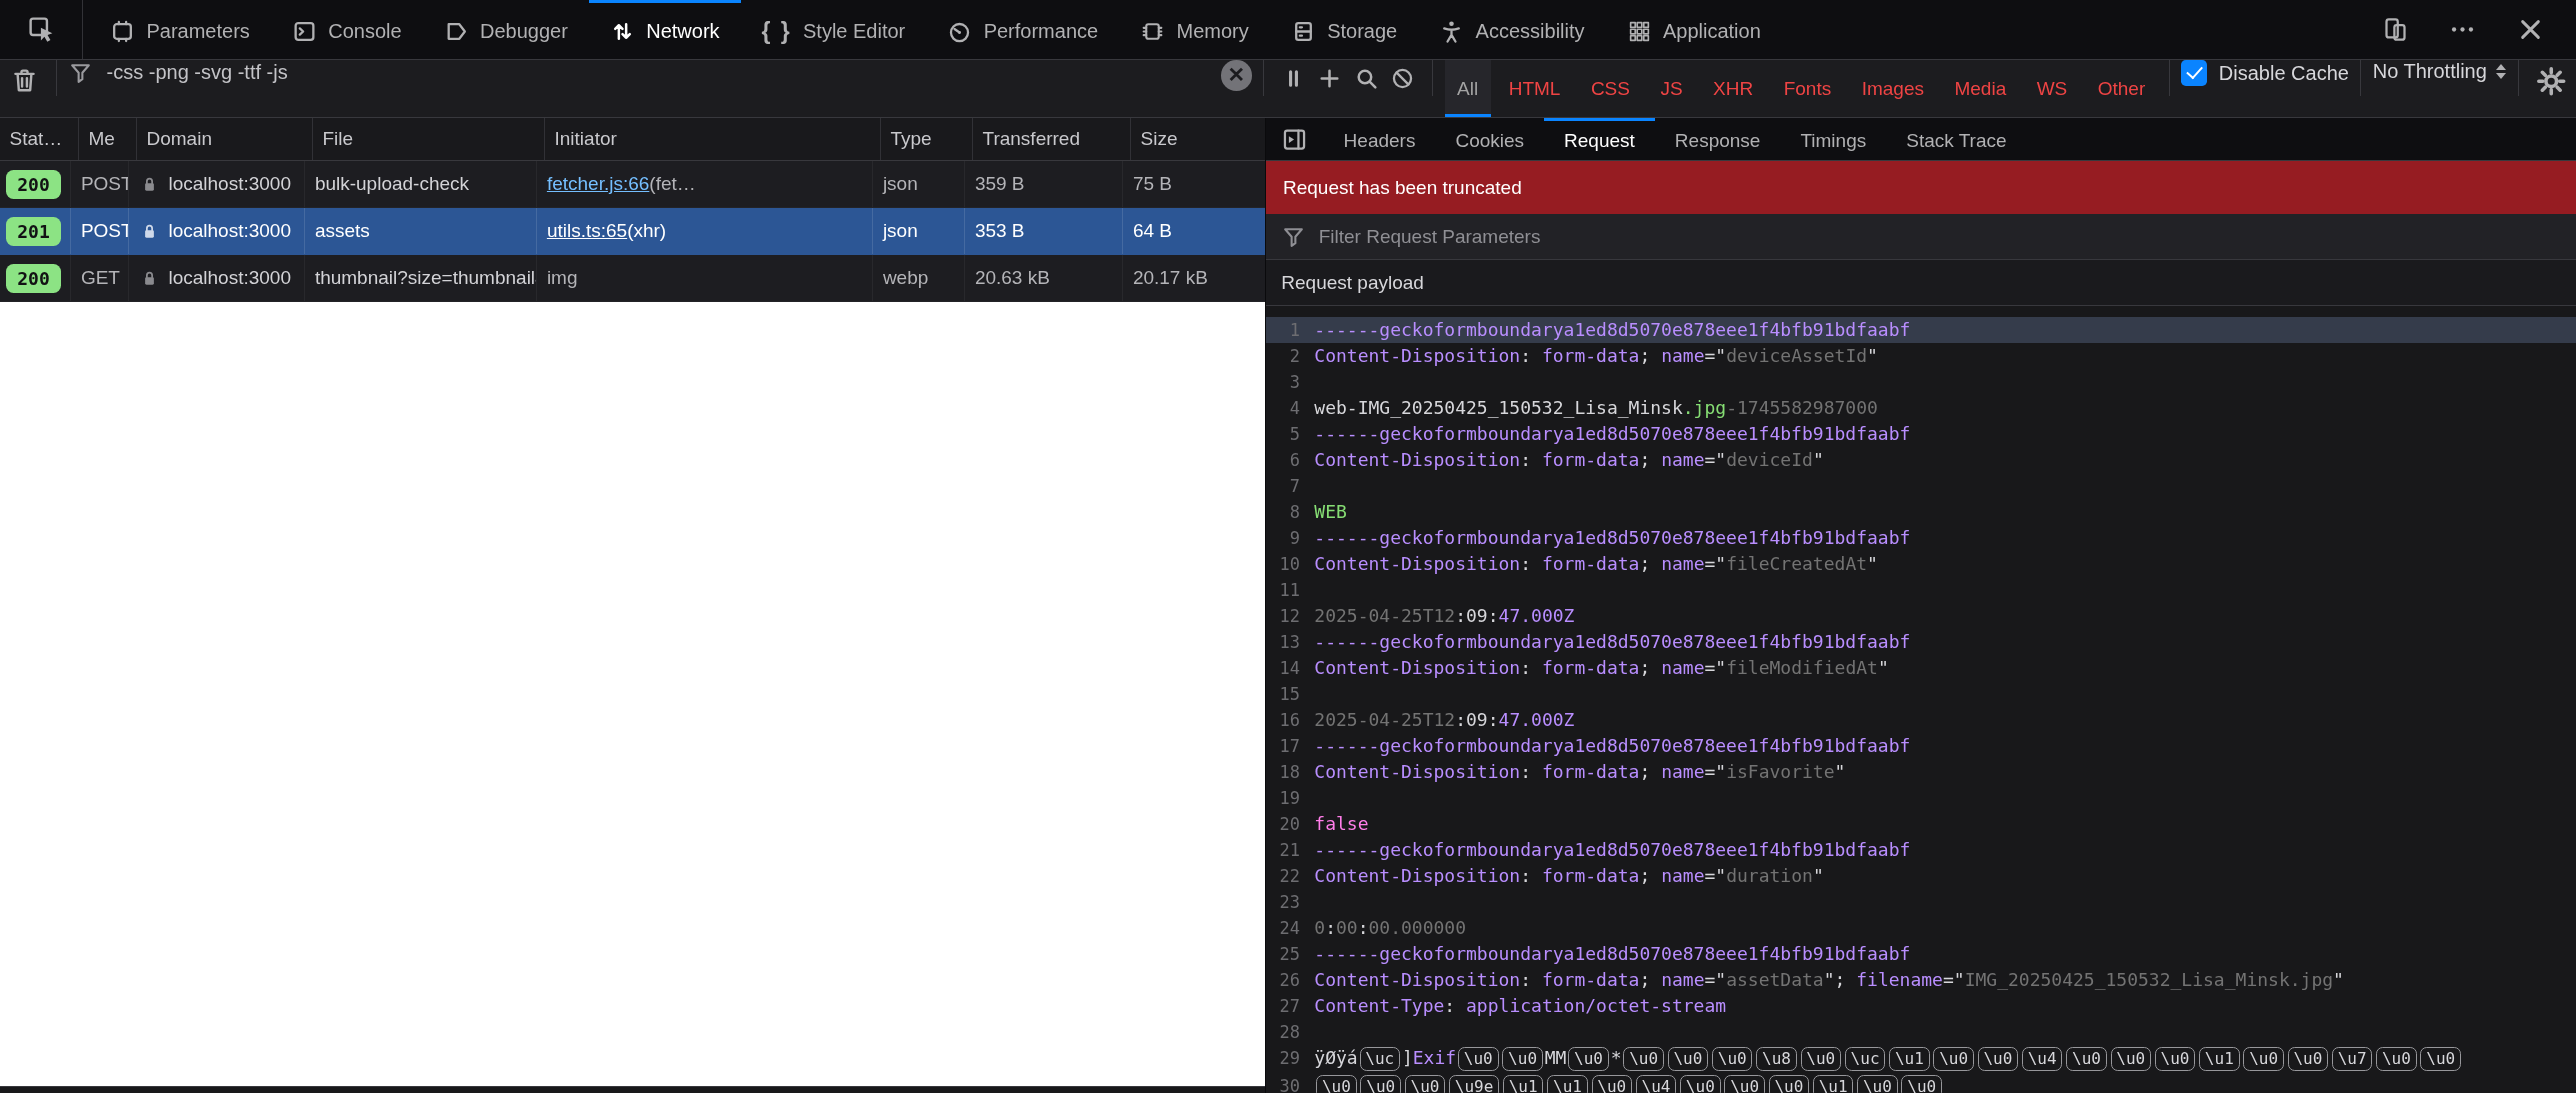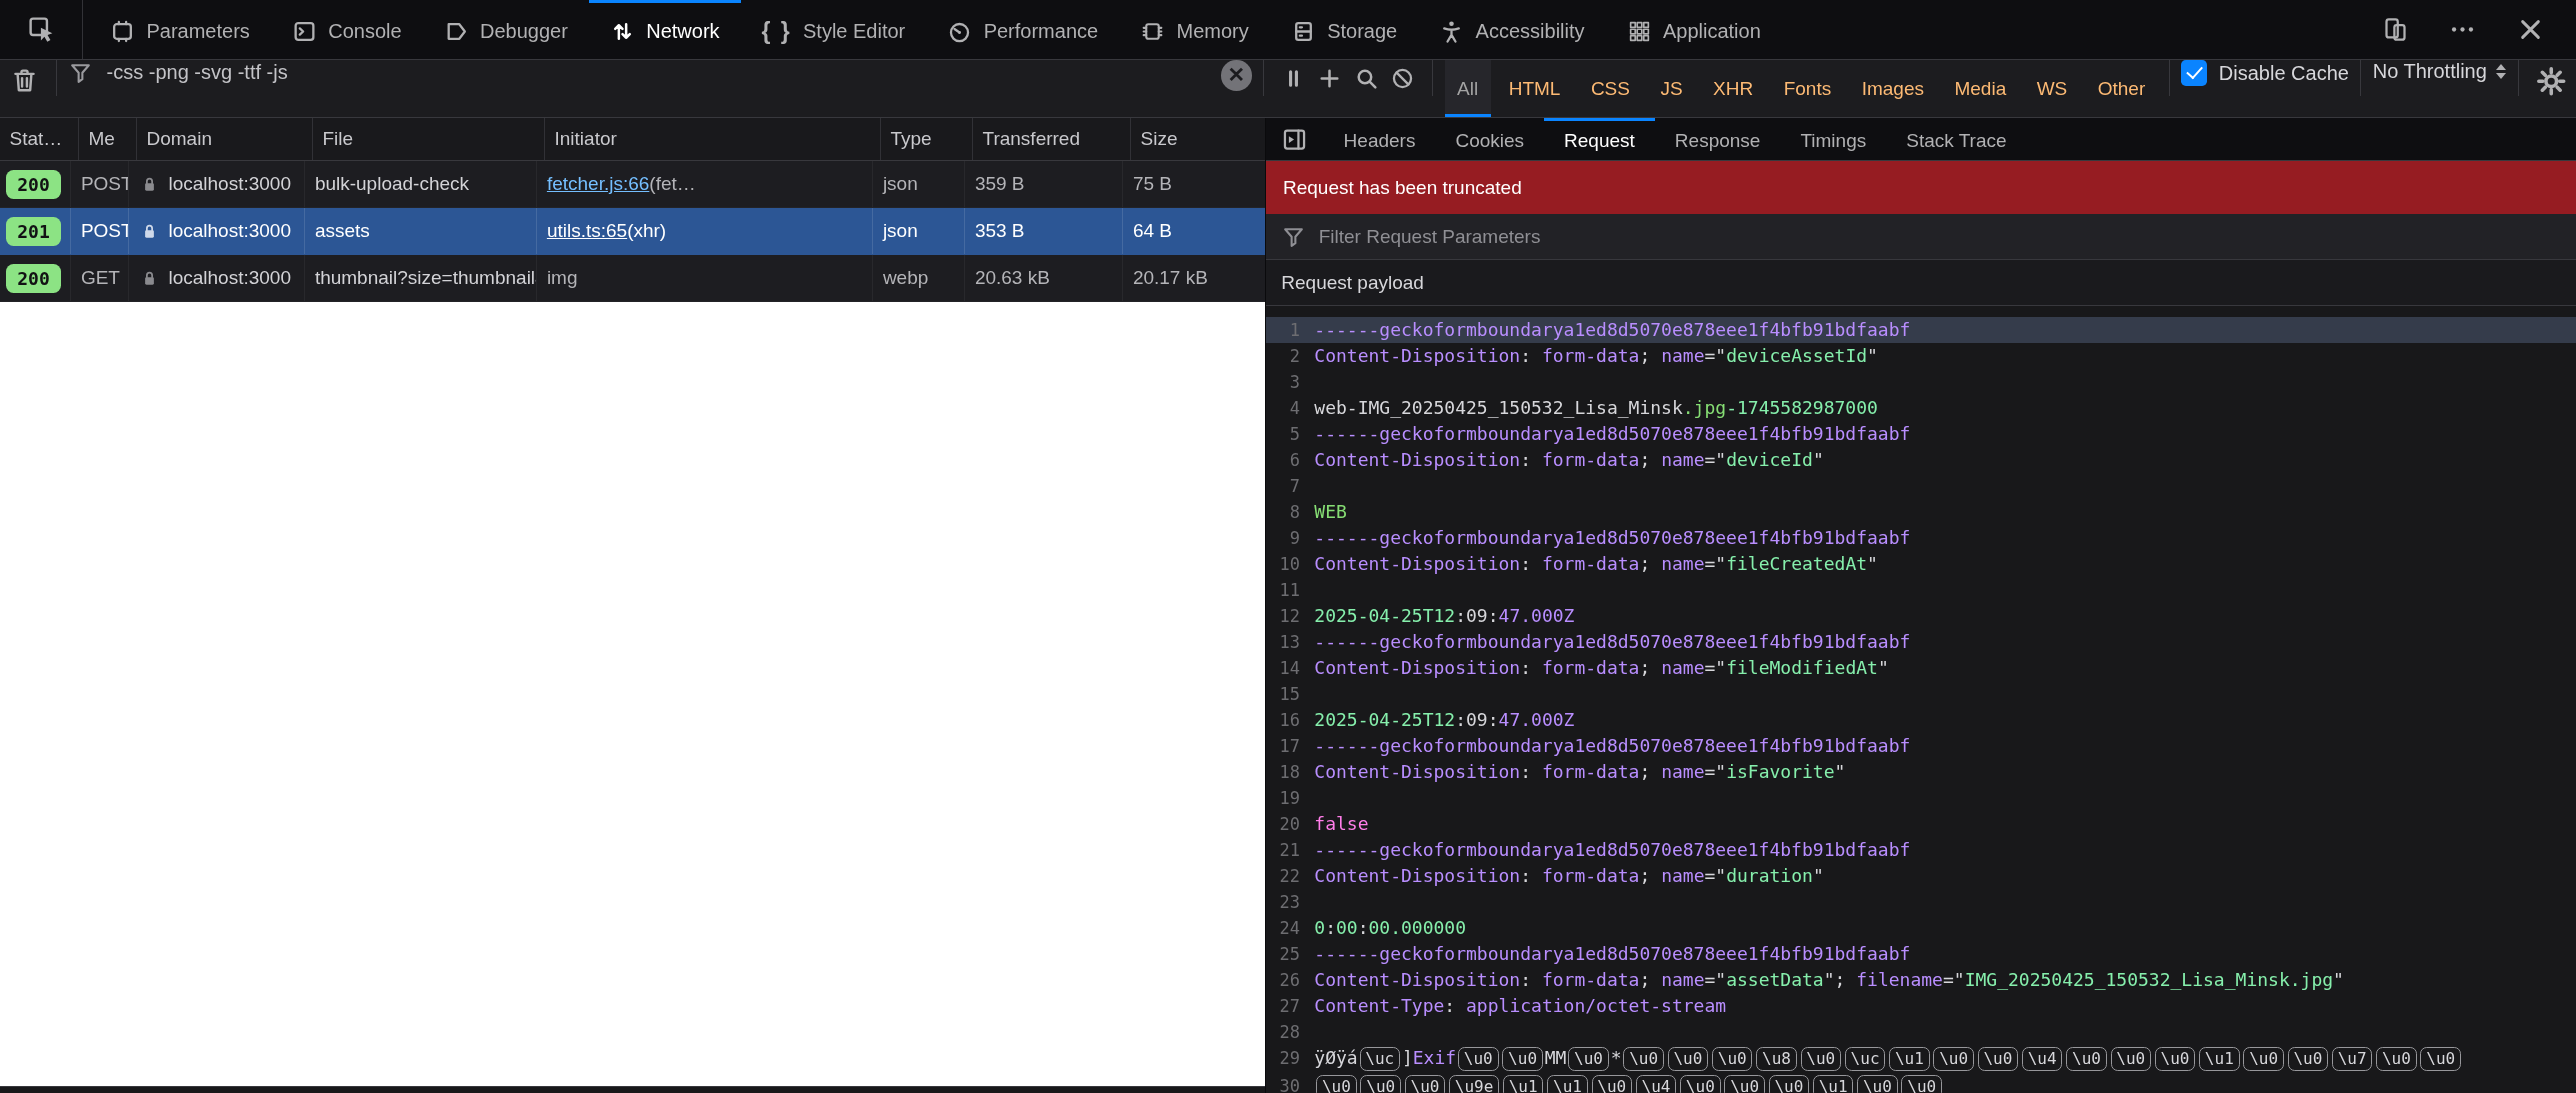--- a/index.html
+++ b/index.html
@@ -21,21 +21,21 @@
   .topright{margin-left:auto;display:flex;align-items:center;gap:29px;padding-right:25px;color:#b1b1b3;}
   
   .toolbar2{height:57px;background:#1c1c1f;border-bottom:1px solid #38383d;display:flex;align-items:flex-start;padding:0 4px;}
   .vsep{width:1px;height:36px;background:#38383d;margin:0 11.4px;flex:none;}
   .tbtn{display:flex;align-items:center;justify-content:center;padding:5.7px;color:#b1b1b3;flex:none;}
   .filterbox{flex:1;display:flex;align-items:center;gap:13.4px;min-width:0;color:#9a9a9e;}
   .filterbox .val{color:#c3c3c7;font-size:20px;white-space:nowrap;overflow:hidden;}
   .clearbtn{width:30.5px;height:30.5px;border-radius:50%;background:#737378;color:#1c1c1f;display:flex;align-items:center;justify-content:center;
             font-size:21px;font-weight:bold;flex:none;}
   .pills{display:flex;align-items:stretch;gap:5.7px;height:57px;}
-  .pill{display:flex;align-items:center;padding:0 12.4px;font-size:19px;color:#fdba74;
+  .pill{display:flex;align-items:center;padding:0 12.4px;font-size:19px;color:#ef4444;
         border-top:3.8px solid transparent;border-bottom:3.8px solid transparent;white-space:nowrap;}
   .pill.active{color:#a3a3a3;background:#26262b;border-bottom-color:#0a84ff;}
   .cachewrap{display:flex;align-items:center;gap:11.4px;color:#d7d7db;font-size:20px;flex:none;}
   .cbox{width:26px;height:26px;border-radius:4.8px;background:#0a84ff;position:relative;flex:none;}
   .cbox::after{content:"";position:absolute;left:8.6px;top:2.9px;width:6.7px;height:13.4px;
                border:solid #fff;border-width:0 2.9px 2.9px 0;transform:rotate(42deg);}
   .throttle{display:flex;align-items:center;gap:9.5px;color:#d7d7db;font-size:20px;flex:none;}
   .updown{display:flex;flex-direction:column;gap:2.9px;}
   .updown i{width:0;height:0;border-left:5.7px solid transparent;border-right:5.7px solid transparent;display:block;}
   .updown .up{border-bottom:6.7px solid #b1b1b3;}
@@ -70,21 +70,21 @@
   .dfilter{height:45px;background:#222226;border-bottom:1px solid #38383d;display:flex;align-items:center;gap:12.4px;
            padding:0 15.3px;font-size:19px;color:#8f8f94;flex:none;}
   .payloadh{height:45px;background:#1a1a1d;border-bottom:1px solid #38383d;display:flex;align-items:center;
             padding:0 15.3px;font-size:19px;color:#d7d7db;flex:none;}
   .code{flex:1;overflow:hidden;background:#18181a;padding-top:11.4px;
         font-family:"DejaVu Sans Mono",monospace;font-size:18px;}
   .cline{display:flex;min-height:26px;line-height:26px;}
   .cline.hl{background:#353c4b;}
   .lnum{flex:0 0 34px;text-align:right;color:#6d6d71;font-size:17px;}
   .ctext{padding-left:14.3px;white-space:nowrap;overflow:hidden;color:#d7d7db;flex:1;min-width:0;}
-  .sp{color:#b98eff;} .sb{color:#86efac;} .sg{color:#86de74;} .sk{color:#ff7de9;} .sd{color:#d7d7db;}
+  .sp{color:#b98eff;} .sb{color:#737373;} .sg{color:#86de74;} .sk{color:#ff7de9;} .sd{color:#d7d7db;}
   .esc{display:inline-block;border:1.9px solid #97979b;border-radius:6.7px;padding:0 4.8px;margin:1.9px 1.9px;
        line-height:22px;font-size:16px;color:#d7d7db;vertical-align:middle;}
 </style>
 </head>
 <body>
 
 <div class="topbar">
   <div class="pickwrap">
     <span class="icon tbtn" id="pick-icon">
         <svg width="29" height="29" viewBox="0 0 24 24" fill="none" stroke="currentColor" stroke-width="2" stroke-linecap="round" stroke-linejoin="round">

